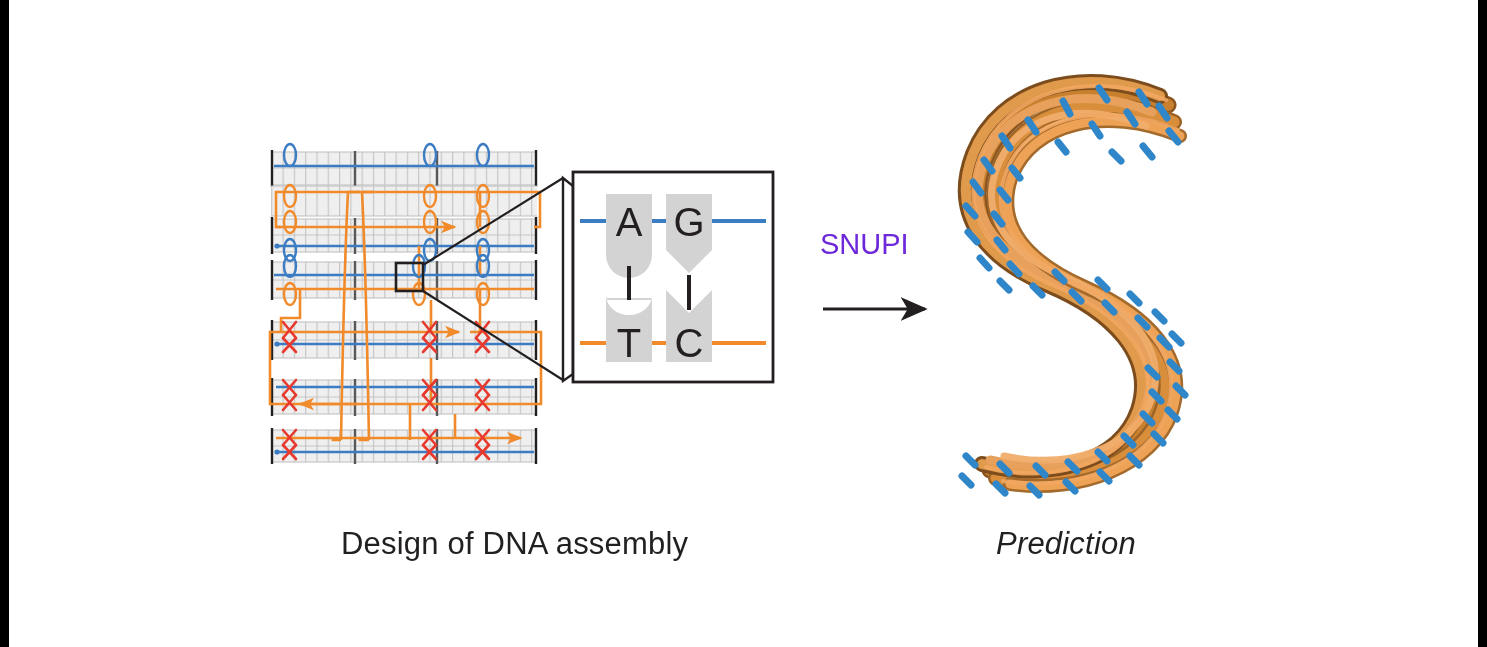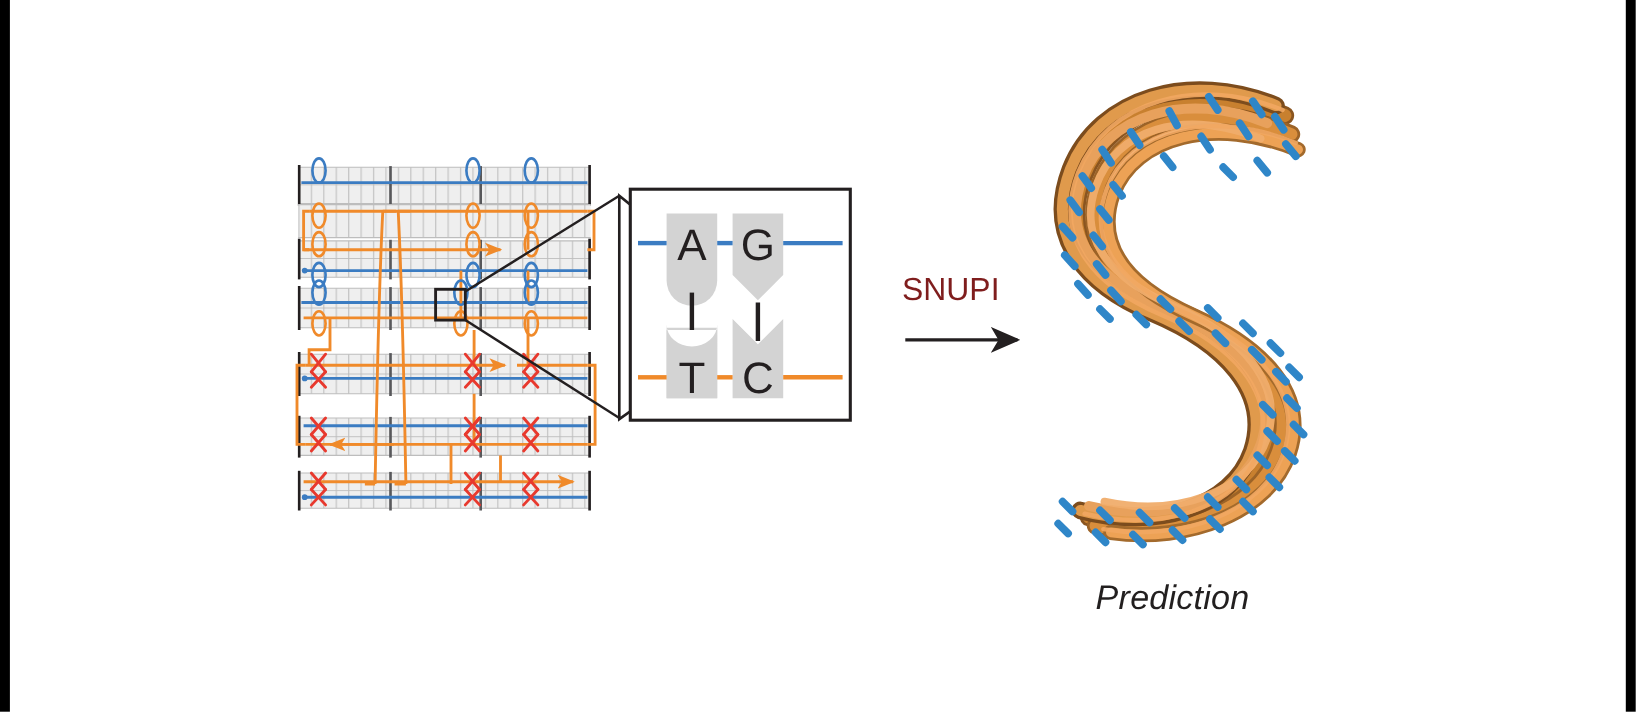--- a/index.html
+++ b/index.html
@@ -20,22 +20,22 @@
     color:#221f1f;
     font-size:31px;
     font-weight:400;
     letter-spacing:0.2px;
     white-space:nowrap;
     font-family:"Liberation Sans", sans-serif;
   }
   .caption.design{left:341px;top:526px;}
   .caption.prediction{left:996px;top:526px;font-style:italic;}
   .label-snupi{
-    position:absolute;left:820px;top:248px;
-    color:#7f1d1d;font-size:29px;white-space:nowrap;
+    position:absolute;left:820px;top:228px;
+    color:#6d28d9;font-size:29px;white-space:nowrap;
     font-family:"Liberation Sans", sans-serif;
   }
   .base-letter{
     font-family:"Liberation Sans", sans-serif;
     font-size:40px;fill:#231f20;
   }
 </style>
 </head>
 <body>
 
@@ -395,16 +395,17 @@
       <line x1="1000" y1="464" x2="1009" y2="473"></line>
       <line x1="996" y1="484" x2="1005" y2="493"></line>
       <line x1="966" y1="456" x2="975" y2="465"></line>
       <line x1="962" y1="476" x2="971" y2="485"></line>
     </g>
   </g>
 </svg>
 
 <div class="label-snupi">SNUPI</div>
 
+<div class="caption design">Design of DNA assembly</div>
 
 <div class="caption prediction">Prediction</div>
 
 </div>
 
 </body></html>

